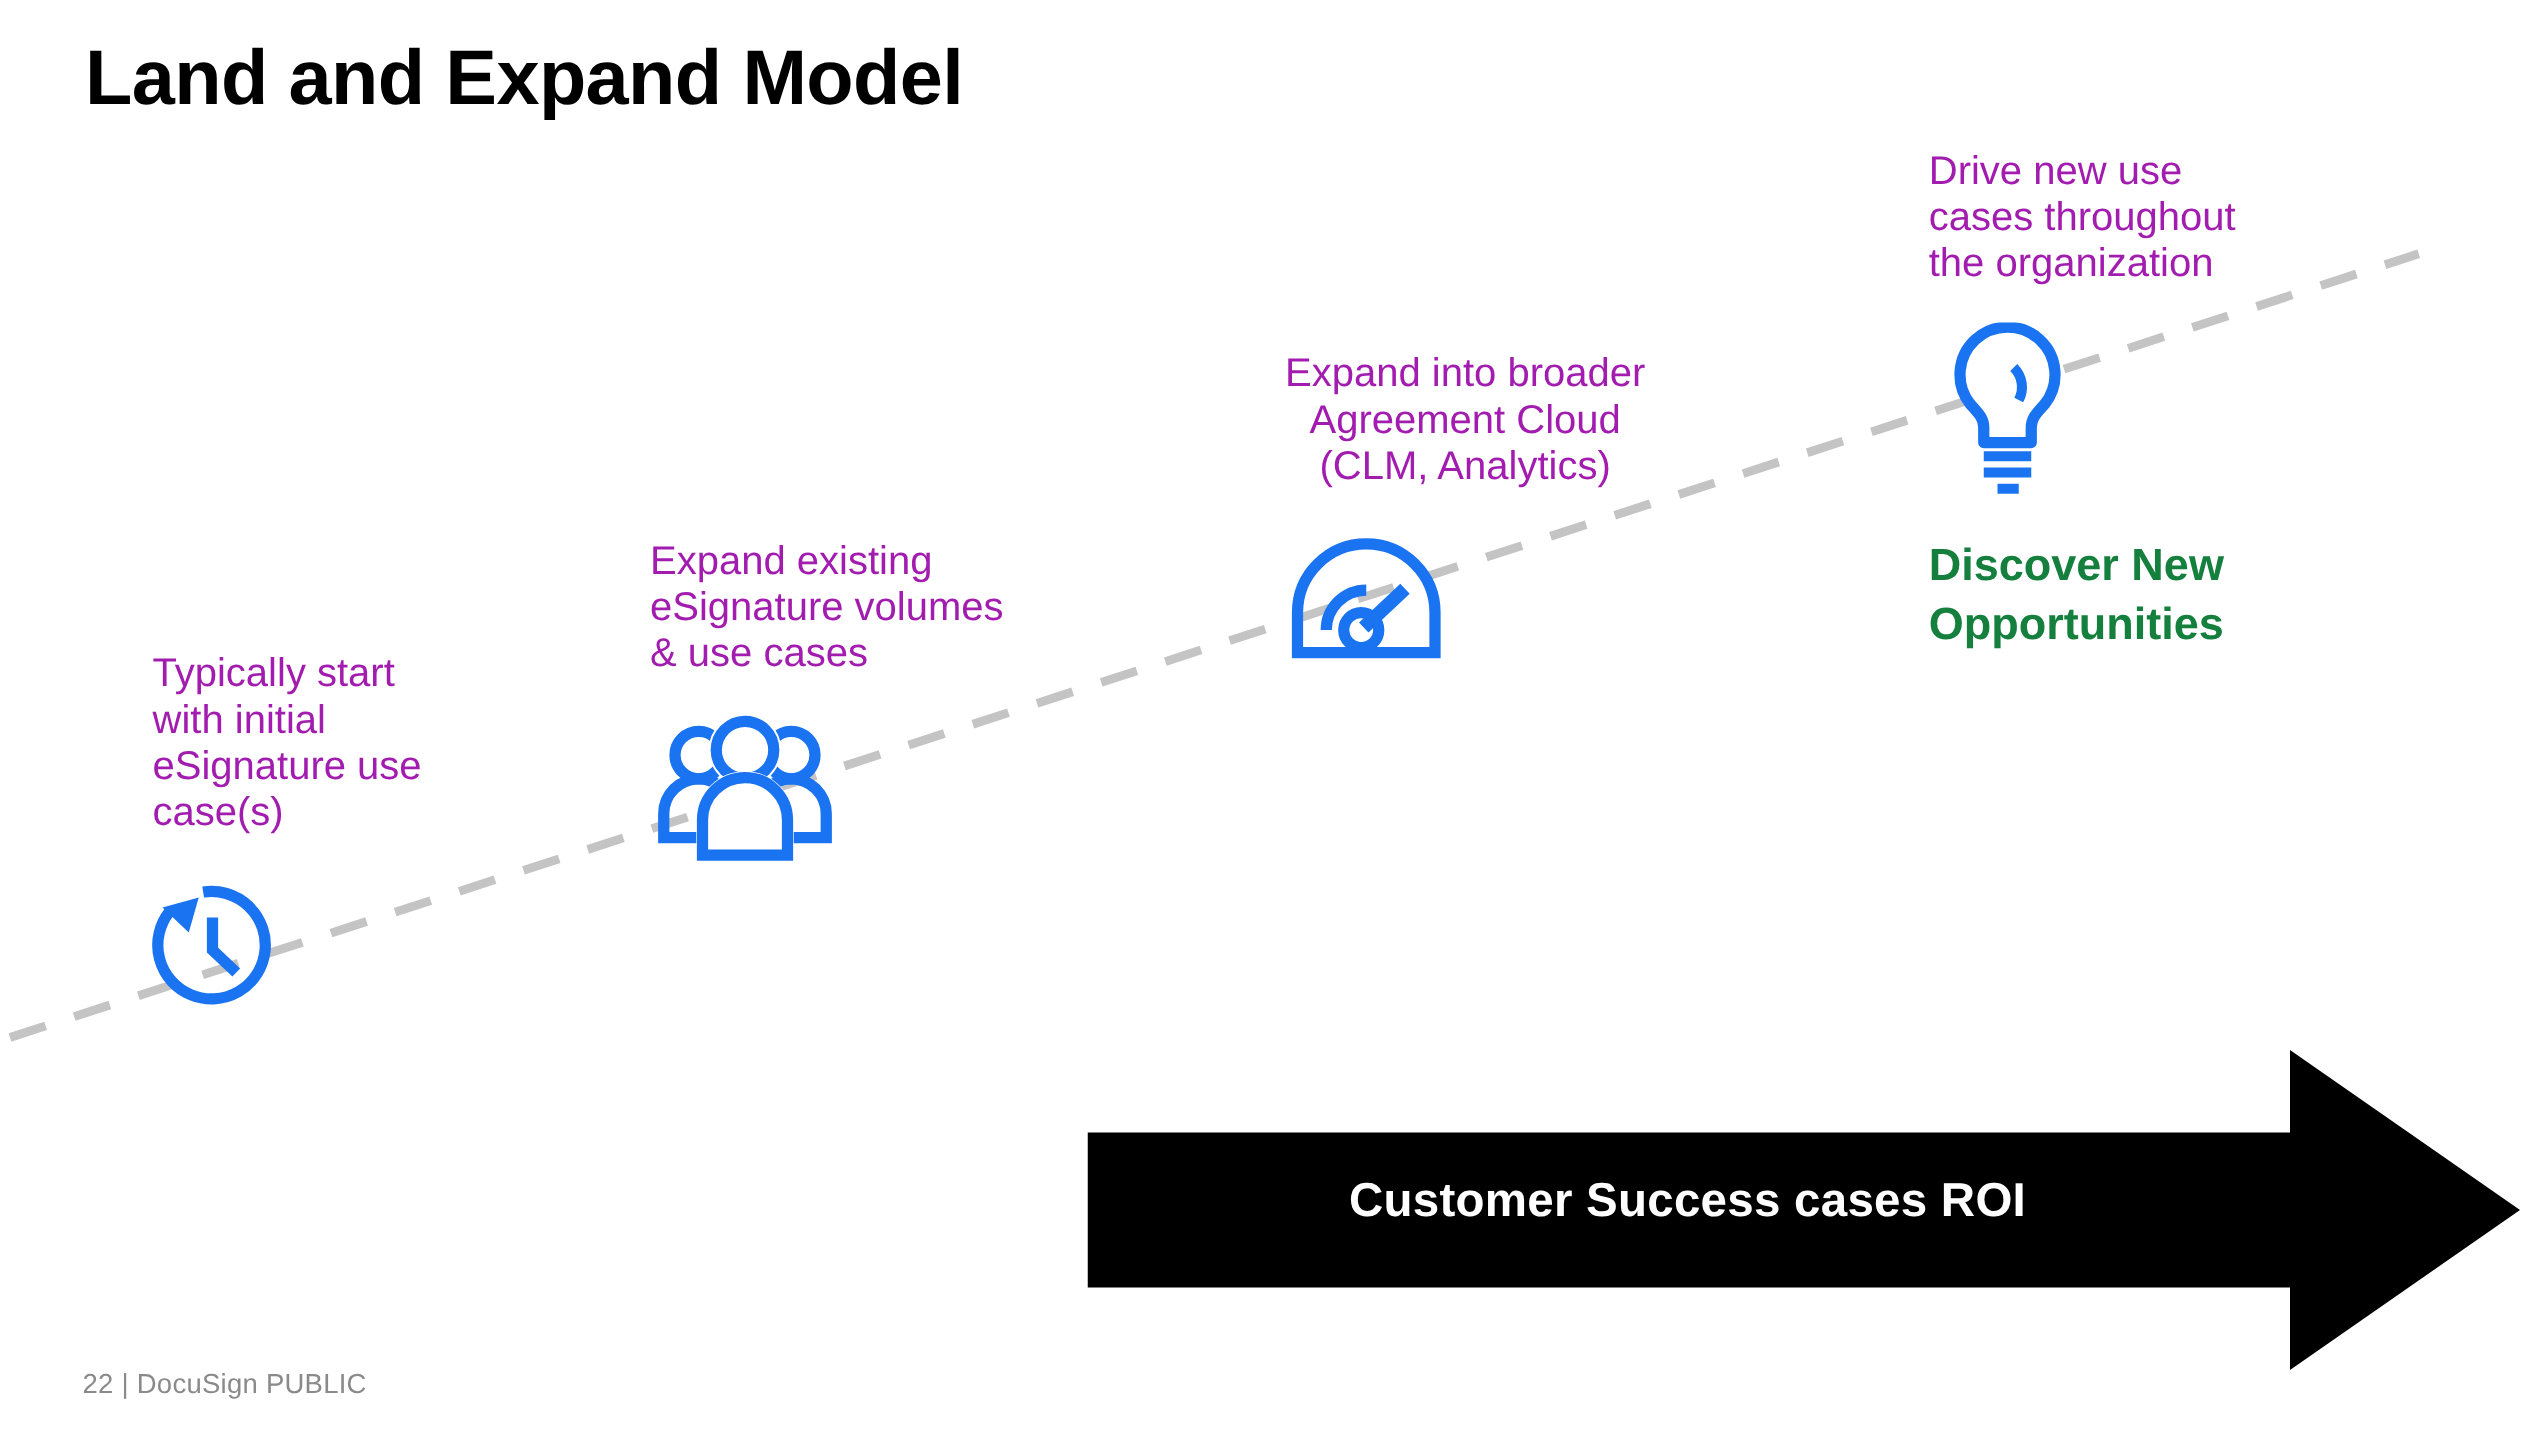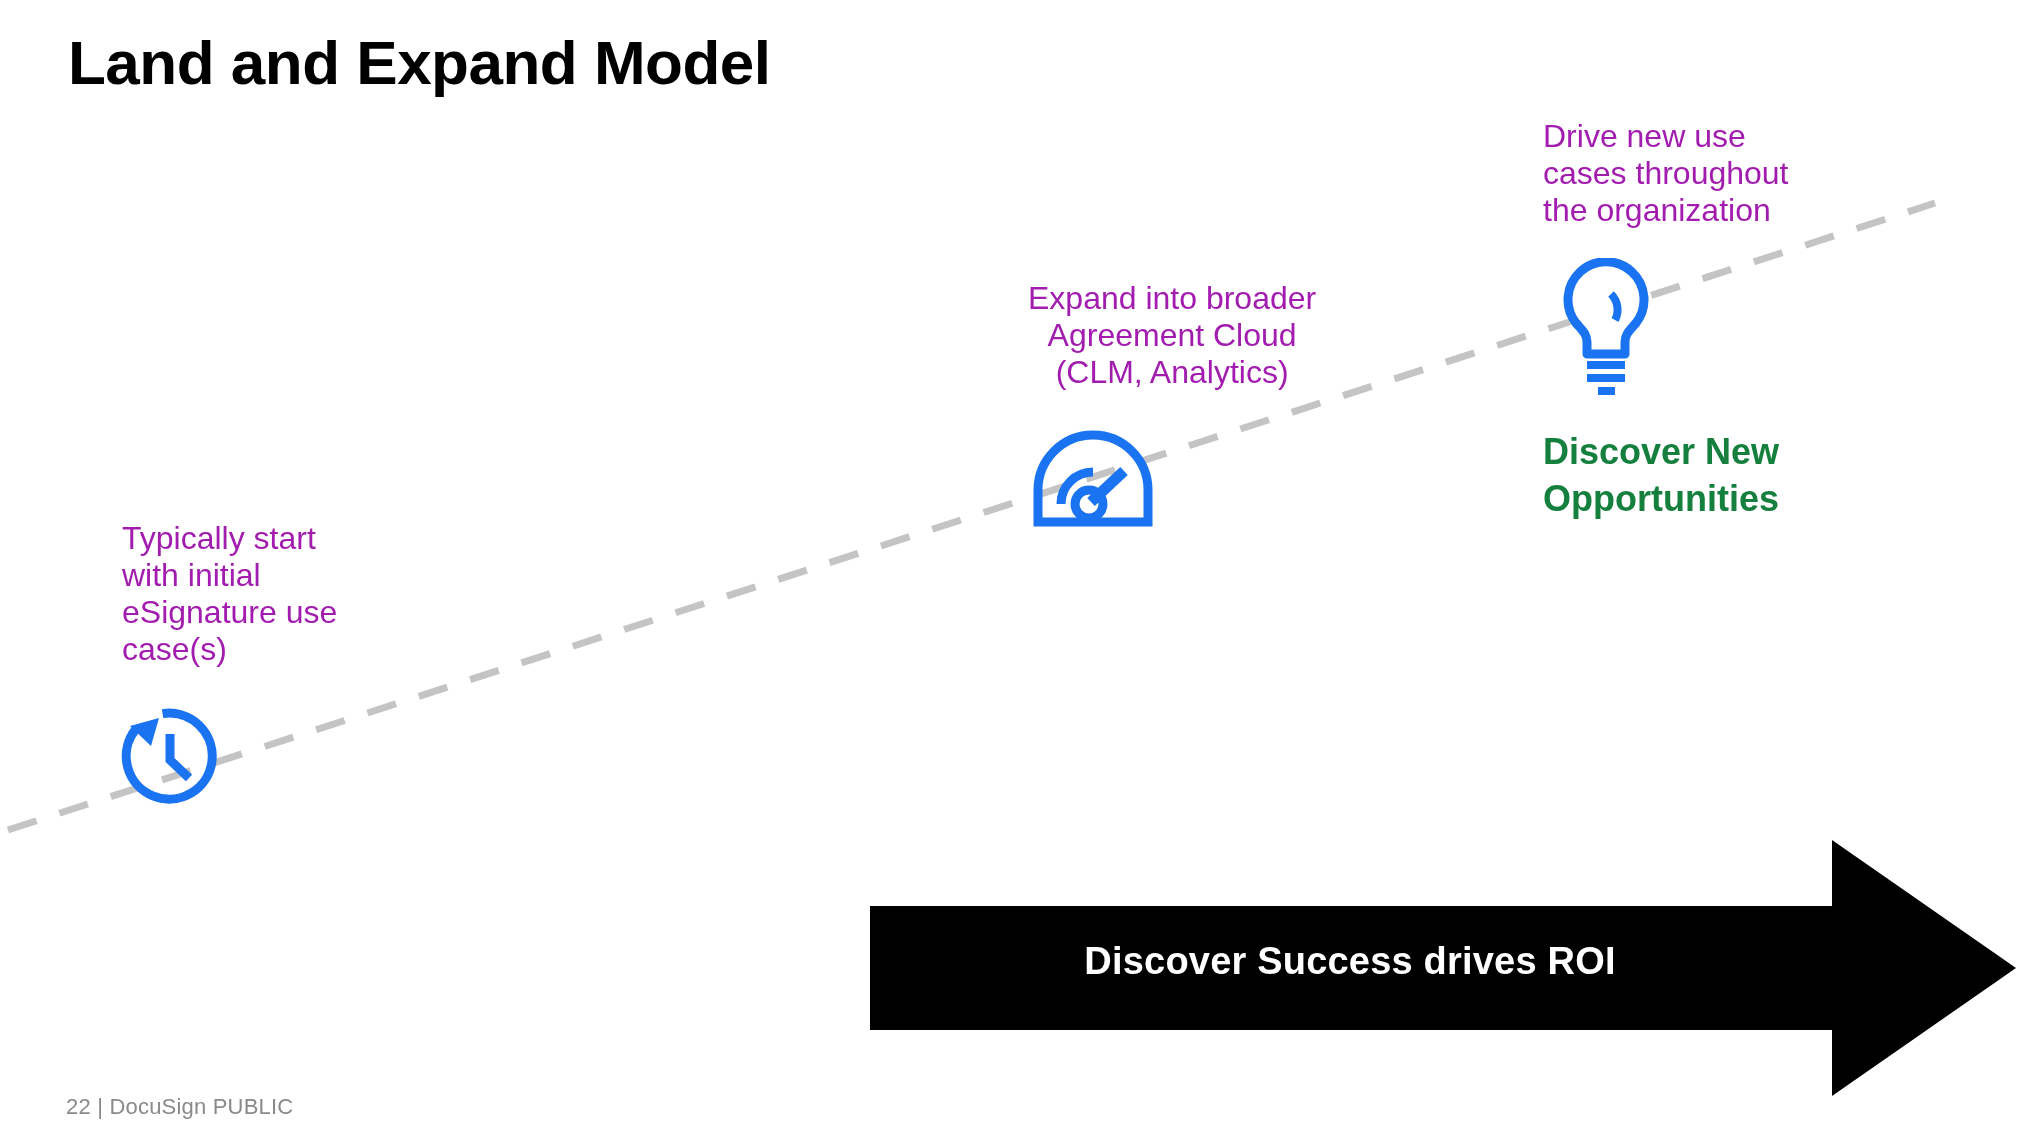--- a/index.html
+++ b/index.html
@@ -147,20 +147,48 @@
         <path d="M 30.5 28 A 43 43 0 1 0 60 17" fill="none" stroke="#1a73f0" stroke-width="9" stroke-linecap="butt" transform="rotate(-10 60 60)"></path>
 
         <polygon points="20,30 49,22 41,50" fill="#1a73f0"></polygon>
 
         <path d="M 60 38 L 60 64 L 79 82" fill="none" stroke="#1a73f0" stroke-width="9" stroke-linecap="butt" stroke-linejoin="miter"></path>
       </svg>
     </div>
 
   </div>
 
+  <div class="step" id="step-drive-adoption">
+
+    <div class="step-desc">Expand existing
+eSignature volumes
+&amp; use cases</div>
+
+    <div class="step-icon">
+      <svg width="140" height="120" viewBox="0 0 140 120">
+        <g fill="none" stroke="#1a73f0" stroke-width="9">
+
+          <circle cx="33" cy="32" r="19"></circle>
+
+          <circle cx="107" cy="32" r="19"></circle>
+
+          <path d="M 5 98 L 5 79 A 28 28 0 0 1 61 79 L 61 98 Z"></path>
+
+          <path d="M 79 98 L 79 79 A 28 28 0 0 1 135 79 L 135 98 Z"></path>
+        </g>
+
+        <circle cx="70" cy="28" r="24" fill="#ffffff" stroke="#ffffff" stroke-width="10"></circle>
+        <circle cx="70" cy="28" r="23" fill="none" stroke="#1a73f0" stroke-width="9"></circle>
+
+        <path d="M 36 112 L 36 84 A 34 34 0 0 1 104 84 L 104 112 Z" fill="#ffffff" stroke="#ffffff" stroke-width="10"></path>
+        <path d="M 36 112 L 36 84 A 34 34 0 0 1 104 84 L 104 112 Z" fill="none" stroke="#1a73f0" stroke-width="9"></path>
+      </svg>
+    </div>
+
+  </div>
 
   <div class="step" id="step-optimize">
 
     <div class="step-desc">Expand into broader
 Agreement Cloud
 (CLM, Analytics)</div>
 
     <div class="step-icon">
       <svg width="130" height="105" viewBox="0 0 130 105">
 
@@ -196,17 +224,17 @@
       </svg>
     </div>
 
     <div class="step-label">Discover New
 Opportunities</div>
   </div>
 
   <svg id="roi-arrow" viewBox="0 0 1146 300" width="1146" height="300" preserveAspectRatio="none">
     <polygon points="0,88 962,88 962,22 1146,150 962,278 962,212 0,212" fill="#000000"></polygon>
   </svg>
-  <div id="roi-arrow-text">Discover Success drives ROI</div>
+  <div id="roi-arrow-text">Customer Success cases ROI</div>
 
   <div id="footer">22  |  DocuSign PUBLIC</div>
 
 </div>
 
 </body></html>

